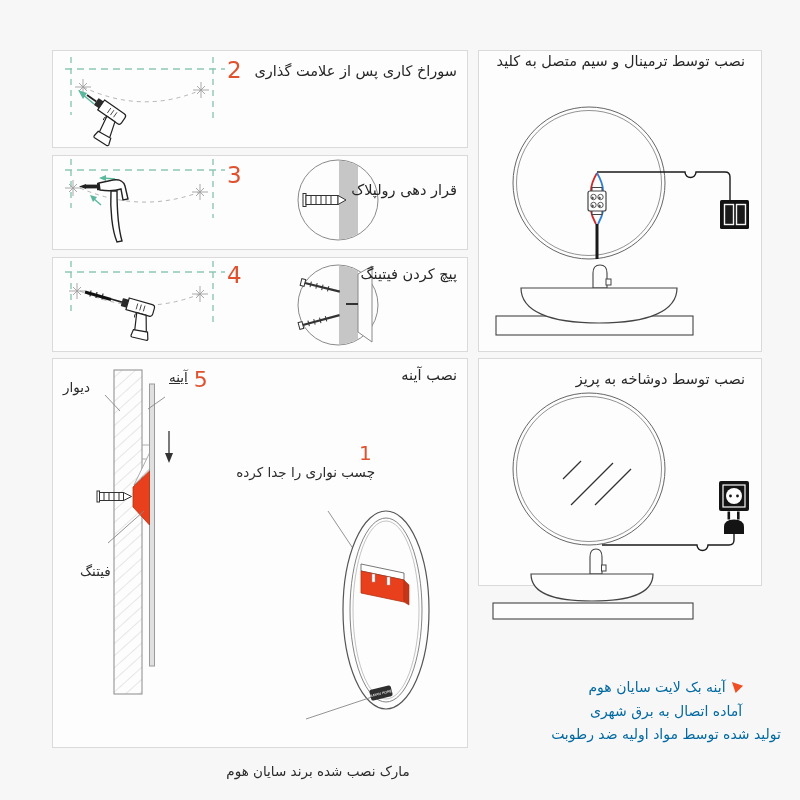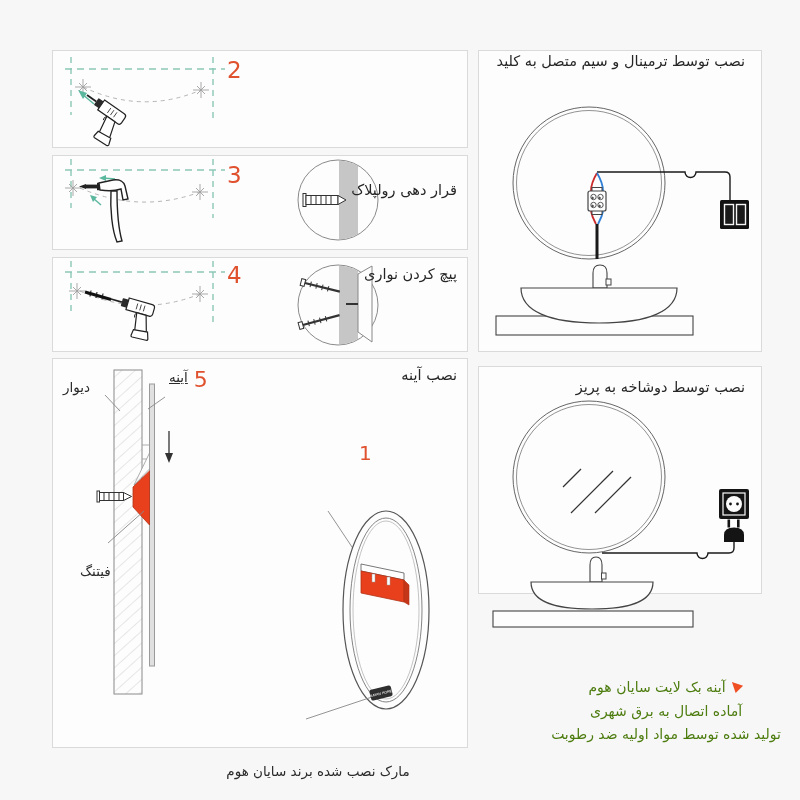--- a/index.html
+++ b/index.html
@@ -6,21 +6,21 @@
   .canvas{position:relative;width:800px;height:800px;background:#f7f7f7;overflow:hidden;
           font-family:"DejaVu Sans","Liberation Sans",sans-serif;color:#262626;}
   .panel{position:absolute;background:#fdfdfd;border:1px solid #dadada;box-sizing:border-box;}
   .panel svg{position:absolute;left:0;top:0;}
   .ttl{position:absolute;direction:rtl;font-size:14.5px;color:#262626;white-space:nowrap;}
   .stepnum{position:absolute;font-size:23px;color:#e0512e;line-height:1;}
   .lbl{position:absolute;direction:rtl;font-size:13.5px;color:#2b2b2b;white-space:nowrap;}
   .instr{position:absolute;direction:rtl;text-align:right;font-size:13.5px;line-height:23px;
          color:#2b2b2b;white-space:nowrap;}
   .footer{position:absolute;left:540px;top:676px;width:252px;direction:rtl;text-align:center;
-          font-size:14px;line-height:23.5px;color:#4d7c0f;}
+          font-size:14px;line-height:23.5px;color:#0369a1;}
   .footer .row1{display:flex;justify-content:center;align-items:center;gap:5px;}
   .footer span{white-space:nowrap;}
 </style>
 </head>
 <body>
 
 <div class="canvas">
 
   <div class="panel" style="left:52px;top:50px;width:416px;height:98px;">
     <svg width="416" height="98" viewBox="0 0 416 98">
@@ -54,20 +54,21 @@
         <path d="M23,-8 h32 a4,4 0 0 1 4,4 v8 a4,4 0 0 1 -4,4 h-32 z" fill="#fff" stroke="#222" stroke-width="1.6"></path>
         <line x1="36" y1="-4" x2="36" y2="4" stroke="#222" stroke-width="1"></line>
         <line x1="41" y1="-4" x2="41" y2="4" stroke="#222" stroke-width="1"></line>
         <line x1="46" y1="-4" x2="46" y2="4" stroke="#222" stroke-width="1"></line>
         <path d="M38,8 l13,0 6,20 a3,3 0 0 1 -3,3 l-12,1 z" fill="#fff" stroke="#222" stroke-width="1.6"></path>
         <path d="M40,31 l19,-2 3,9 a2,2 0 0 1 -2,2 l-19,1 a2,2 0 0 1 -2,-2 z" fill="#fff" stroke="#222" stroke-width="1.6"></path>
         <path d="M38,8 q-3,4 -1,7" fill="none" stroke="#222" stroke-width="1.2"></path>
       </g>
     </svg>
     <div class="stepnum" style="left:174px;top:8px;">2</div>
+    <div class="ttl" style="right:10px;top:12px;">سوراخ کاری پس از علامت گذاری</div>
   </div>
 
   <div class="panel" style="left:52px;top:155px;width:416px;height:95px;">
     <svg width="416" height="95" viewBox="0 0 416 95">
       <g fill="none">
         <line x1="12" y1="14" x2="172" y2="14" stroke="#8cc7b6" stroke-width="1.6" stroke-dasharray="7 5"></line>
         <line x1="18" y1="3" x2="18" y2="52" stroke="#8cc7b6" stroke-width="1.4" stroke-dasharray="6 5"></line>
         <line x1="160" y1="3" x2="160" y2="62" stroke="#8cc7b6" stroke-width="1.4" stroke-dasharray="6 5"></line>
         <path d="M27,32 Q87,58 147,36" stroke="#b5b5b5" stroke-width="1" stroke-dasharray="4 4"></path>
       </g>
@@ -183,21 +184,21 @@
             <line x1="10" y1="-2.8" x2="10" y2="2.8" stroke-width="1"></line>
             <line x1="16" y1="-2.8" x2="16" y2="2.8" stroke-width="1"></line>
             <line x1="22" y1="-2.8" x2="22" y2="2.8" stroke-width="1"></line>
             <line x1="28" y1="-2.8" x2="28" y2="2.8" stroke-width="1"></line>
           </g>
           <line x1="293" y1="46" x2="305" y2="46" stroke-width="2"></line>
         </g>
       </g>
     </svg>
     <div class="stepnum" style="left:174px;top:6px;">4</div>
-    <div class="ttl" style="right:10px;top:8px;">پیچ کردن نواری</div>
+    <div class="ttl" style="right:10px;top:8px;">پیچ کردن فیتینگ</div>
   </div>
 
   <div class="panel" style="left:52px;top:358px;width:416px;height:390px;">
     <svg width="416" height="390" viewBox="0 0 416 390">
       <defs>
         <pattern id="hatch" width="9" height="9" patternUnits="userSpaceOnUse" patternTransform="rotate(48)">
           <line x1="0" y1="0" x2="0" y2="9" stroke="#cfcfcf" stroke-width="1"></line>
         </pattern>
       </defs>
       <rect x="61" y="11" width="28" height="324" fill="url(#hatch)" stroke="#8a8a8a" stroke-width="1"></rect>
@@ -243,20 +244,21 @@
     </svg>
     <div class="ttl" style="right:10px;top:8px;">نصب آینه</div>
     <div class="lbl" style="left:10px;top:20px;">دیوار</div>
     <div style="position:absolute;left:116px;top:10px;display:flex;direction:rtl;align-items:flex-start;gap:6px;">
       <span class="stepnum" style="position:static;font-size:22px;">5</span>
       <span class="lbl" style="position:static;text-decoration:underline;">آینه</span>
     </div>
     <div class="lbl" style="left:16px;top:204px;margin-left:11px;">فیتنگ</div>
     <div class="stepnum" style="left:306px;top:84px;font-size:20px;">1</div>
     <div class="instr" style="right:92px;top:102px;">
+      <div>چسب نواری را جدا کرده</div>
     </div>
     <div class="lbl" style="left:150px;top:358px;width:230px;text-align:center;margin-top:46px;">مارک نصب شده برند سایان هوم</div>
   </div>
 
   <div class="panel" style="left:478px;top:50px;width:284px;height:302px;">
     <svg width="284" height="302" viewBox="0 0 284 302">
       <g>
         <circle cx="110" cy="132" r="76" fill="#fdfdfd" stroke="#666" stroke-width="1"></circle>
         <circle cx="110" cy="132" r="72.5" fill="none" stroke="#777" stroke-width="0.8"></circle>
       </g>
@@ -289,21 +291,21 @@
       <g fill="#fdfdfd" stroke="#444">
         <rect x="17" y="265" width="197" height="19" stroke-width="1.1"></rect>
         <path d="M114,237 V222 Q114,214 121,214 Q128,214 128,222 V237 Z" stroke-width="1.1"></path>
         <rect x="127" y="228" width="5" height="6" stroke-width="1"></rect>
         <path d="M42,237 L198,237 C198,260 170,272 120,272 C70,272 42,260 42,237 Z" stroke-width="1.2"></path>
       </g>
     </svg>
     <div class="ttl" style="right:16px;top:2px;">نصب توسط ترمینال و سیم متصل به کلید</div>
   </div>
 
-  <div class="panel" style="left:478px;top:366px;width:284px;height:228px;padding-left:32px;">
+  <div class="panel" style="left:478px;top:358px;width:284px;height:228px;padding-left:32px;">
     <svg width="284" height="297" viewBox="0 0 284 297">
       <g>
         <circle cx="110" cy="110" r="76" fill="#fdfdfd" stroke="#666" stroke-width="1"></circle>
         <circle cx="110" cy="110" r="72.5" fill="none" stroke="#777" stroke-width="0.8"></circle>
         <g stroke="#333" stroke-width="1.2">
           <line x1="84" y1="120" x2="102" y2="102"></line>
           <line x1="92" y1="146" x2="134" y2="104"></line>
           <line x1="116" y1="146" x2="152" y2="110"></line>
         </g>
       </g>

